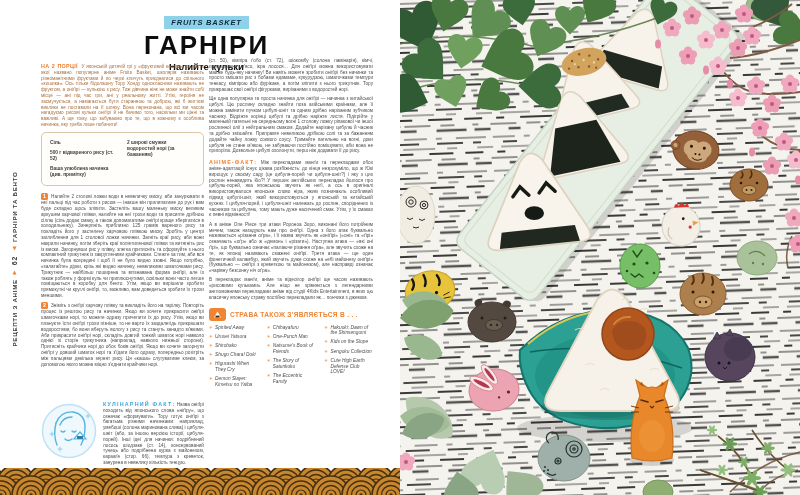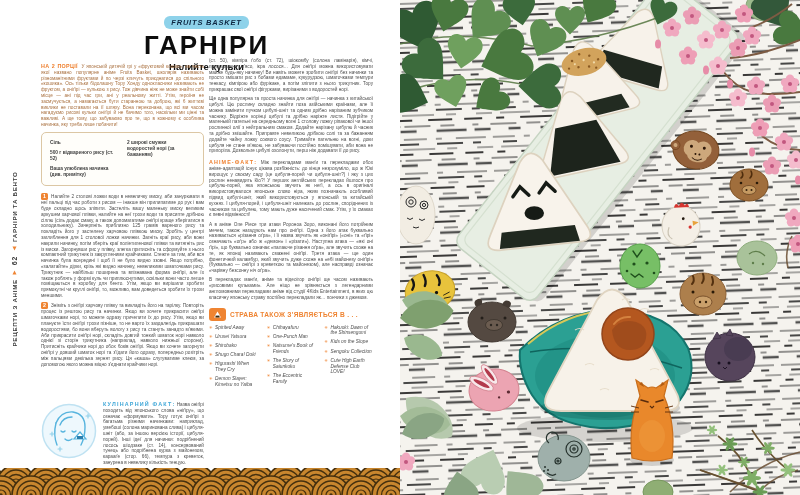--- a/index.html
+++ b/index.html
@@ -13,21 +13,21 @@
     white-space:nowrap;display:flex;align-items:center;gap:5px;font-size:6.2px;font-weight:bold;
     letter-spacing:.7px;color:#3a3a3a;}
   .tri{width:0;height:0;border-top:2.5px solid transparent;border-bottom:2.5px solid transparent;}
   .tri-r{border-left:4px solid #ef8432;}
   .tri-l{border-right:4px solid #ef8432;}
   .pagenum{font-size:7px;}
 
   
   .header{position:absolute;left:41px;top:11px;width:331px;text-align:center;}
   .badge{display:inline-block;background:#8ed2ea;color:#0e2742;font-style:italic;font-weight:bold;
-    font-size:7.5px;letter-spacing:.8px;padding:2px 7px;border-radius:6px;}
+    font-size:7.5px;letter-spacing:.8px;padding:2px 7px;}
   .title{font-size:26px;font-weight:800;letter-spacing:2px;color:#0d0d0d;line-height:1;margin-top:3px;}
   .subtitle{font-size:9.5px;font-weight:bold;color:#111;margin-top:3px;}
 
   
   .col1{position:absolute;left:41px;top:64px;width:163px;}
   .col2{position:absolute;left:209px;top:58px;width:164px;}
   p{margin:0 0 3.5px;font-size:4.7px;line-height:5.8px;text-align:justify;color:#4e4e4e;}
   .intro{color:#a9703f;}
   .lead-orange{color:#ee7f2d;font-weight:bold;font-size:5.4px;letter-spacing:.3px;}
   .lead-sp{letter-spacing:1.1px;}

